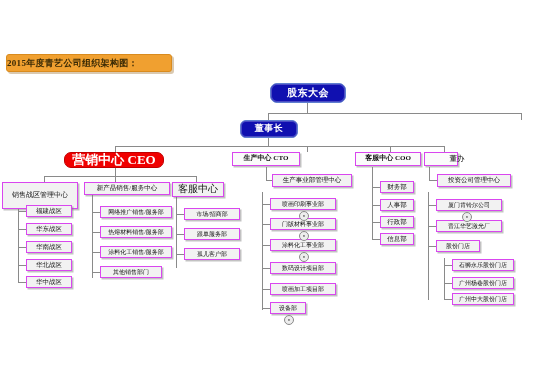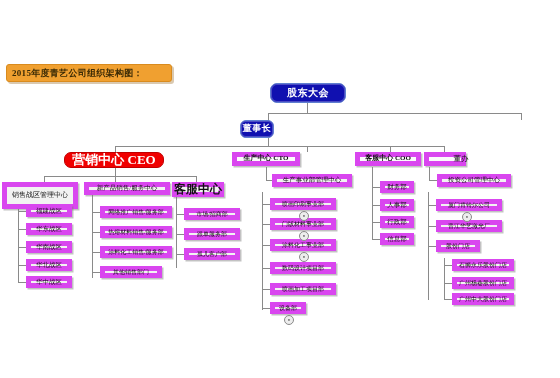--- a/index.html
+++ b/index.html
@@ -41,38 +41,37 @@
     color:#ffffff;
     border:1px solid #c00000;
     border-radius:7px;
     font-weight:bold;
   }
 
   
   .box{
     background:#f2f2f2;
     color:#111;
-    border:5px solid #d946ef;
+    border:1px solid #d946ef;
     box-shadow:1.5px 1.5px 0 rgba(120,120,120,.45);
   }
   .box.plain{background:#fbfbfb;}
 
   .title-banner{
     position:absolute;
-    left:6px;top:64px;
+    left:6px;top:54px;
     width:166px;height:18px;
     background:#f0a030;
     border:1px solid #d98b1e;
     border-radius:3px 3px 3px 3px;
     box-shadow:2px 2px 0 rgba(150,100,30,.35);
     color:#3a2a05;
     font-weight:bold;
     font-size:9px;
     display:flex;align-items:center;
-    padding-left:5px;
     box-sizing:border-box;
     letter-spacing:.3px;
     z-index:4;
   }
 
   .plus-badge{
     position:absolute;
     width:8px;height:8px;
     border:1px solid #8a8a8a;
     border-radius:50%;
@@ -161,21 +160,21 @@
   </svg>
 
   <div class="title-banner">
     <span>2015年度青艺公司组织架构图：</span>
   </div>
 
   <div class="node blue" style="left:270px;top:83px;width:76px;height:20px;font-size:10px;justify-content:center;">
     <span>股东大会</span>
   </div>
 
-  <div class="node blue sm" style="left:240px;top:120px;width:34px;height:18px;font-size:9px;">
+  <div class="node blue sm" style="left:240px;top:120px;width:58px;height:18px;font-size:9px;">
     <span>董事长</span>
   </div>
 
 
   <div class="node red" style="left:64px;top:152px;width:100px;height:16px;font-size:13px;">
     <span>营销中心 CEO</span>
   </div>
 
   <div class="node box" style="left:2px;top:182px;width:76px;height:27px;font-size:7px;">
     <span>销售战区管理中心</span>
@@ -205,21 +204,21 @@
   <div class="node box" style="left:100px;top:226px;width:72px;height:12px;font-size:6px;">
     <span>热熔材料销售/服务部</span>
   </div>
   <div class="node box" style="left:100px;top:246px;width:72px;height:12px;font-size:6px;">
     <span>涂料化工销售/服务部</span>
   </div>
   <div class="node box" style="left:100px;top:266px;width:62px;height:12px;font-size:6px;">
     <span>其他销售部门</span>
   </div>
 
-  <div class="node box" style="left:172px;top:182px;width:52px;height:15px;font-size:12px;font-weight:bold;">
+  <div class="node box" style="left:172px;top:182px;width:52px;height:15px;font-size:10px;">
     <span>客服中心</span>
   </div>
   <div class="node box" style="left:184px;top:208px;width:56px;height:12px;font-size:6px;">
     <span>市场/招商部</span>
   </div>
   <div class="node box" style="left:184px;top:228px;width:56px;height:12px;font-size:6px;">
     <span>跟单服务部</span>
   </div>
   <div class="node box" style="left:184px;top:248px;width:56px;height:12px;font-size:6px;">
     <span>孤儿客户部</span>

